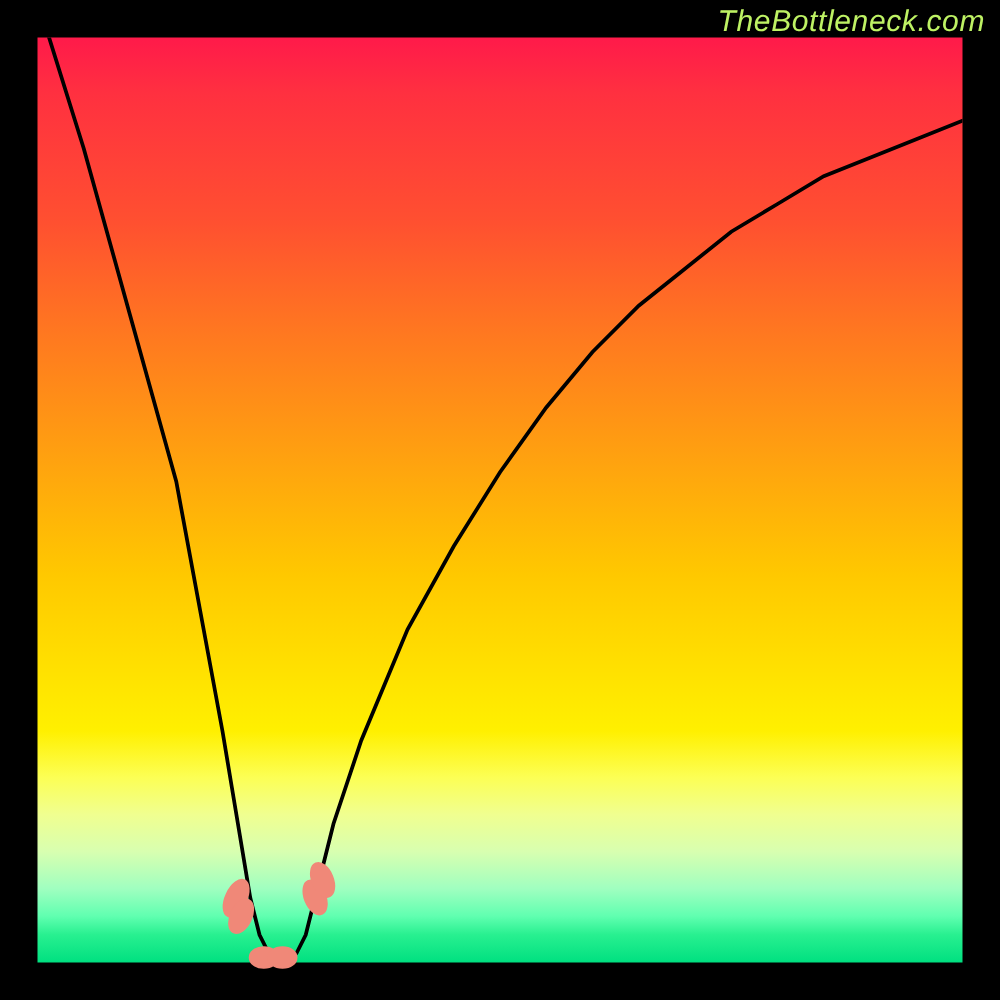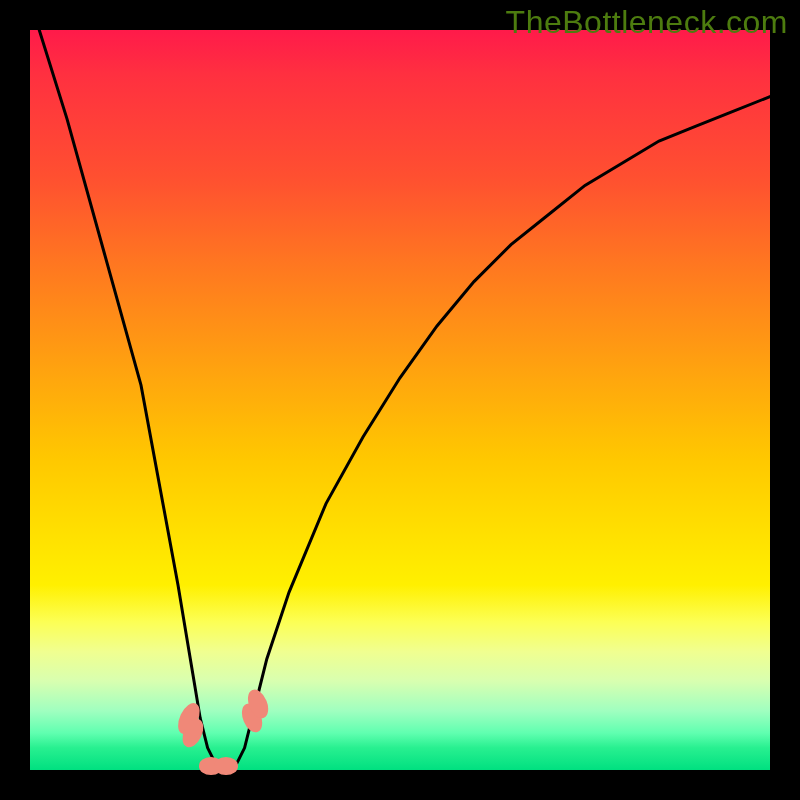--- a/index.html
+++ b/index.html
@@ -36,25 +36,26 @@
       #28f090 97%,
       #00e080 100%
     );
   }
   .curve-svg {
     position: absolute;
     left: 0; top: 0;
   }
   .attribution {
     position: absolute;
-    color: #4d7c0f;
-    font-size: 32px;
+    color: #bef264;
+    font-size: 24px;
     font-weight: 400;
     letter-spacing: 0.5px;
     white-space: nowrap;
+    font-style: italic;
   }
   .highlight-blob {
     position: absolute;
     background: #f08878;
     border-radius: 50%;
     transform: rotate(var(--rot,0deg));
   }
 </style>
 </head>
 <body>

